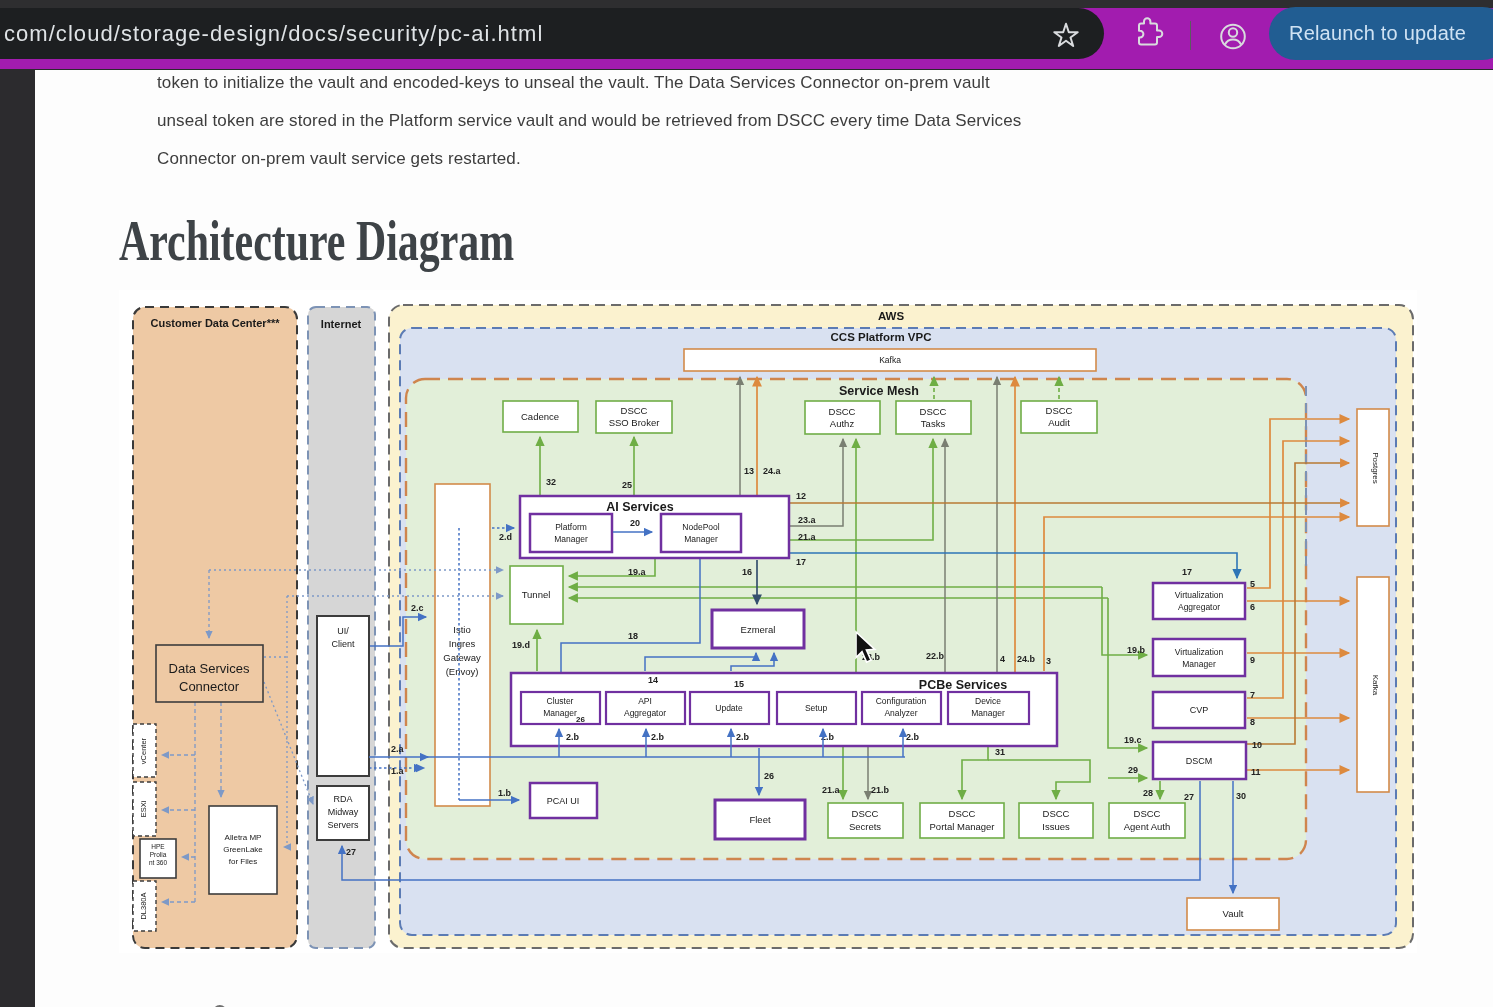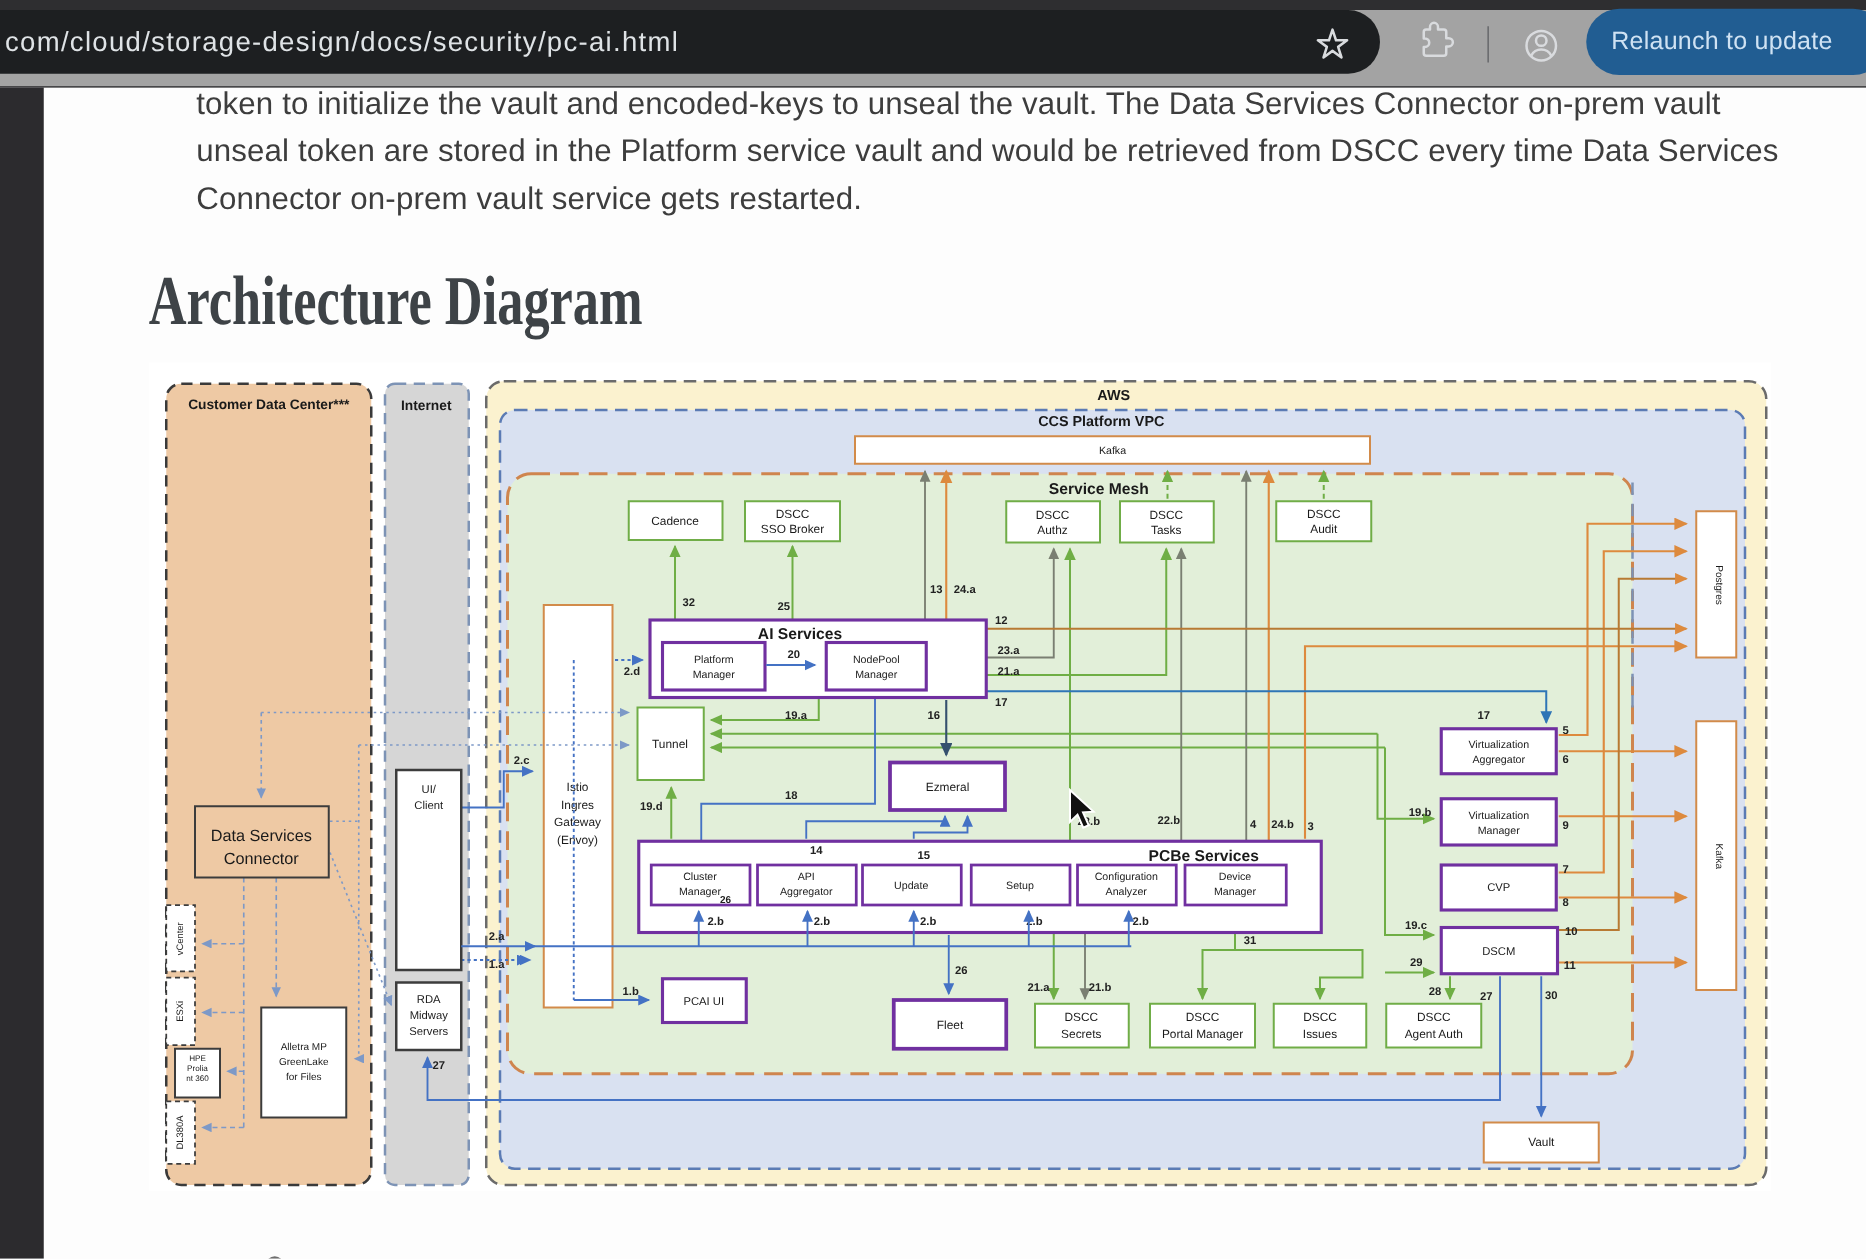--- a/index.html
+++ b/index.html
@@ -1,25 +1,25 @@
 <!DOCTYPE html>
 <html><head>
 <meta charset="utf-8">
 <style>
   html,body{margin:0;padding:0;}
   body{width:1493px;height:1007px;overflow:hidden;position:relative;background:#fdfdfd;font-family:"Liberation Sans",sans-serif;}
-  .chrome{position:absolute;left:0;top:0;width:1493px;height:70px;background:#a3a3a3;}
+  .chrome{position:absolute;left:0;top:0;width:1493px;height:70px;background:#a21caf;}
   .chrome-top{position:absolute;left:0;top:0;width:1493px;height:8px;background:#2e2e30;}
   .omni{position:absolute;left:-40px;top:8px;width:1144px;height:51px;border-radius:26px;background:#1d1f21;}
   .url{position:absolute;left:44px;top:0;height:51px;line-height:51px;color:#dfe3e6;font-size:22px;letter-spacing:1.05px;white-space:nowrap;}
   .chromebtn{position:absolute;left:1269px;top:7px;width:240px;height:53px;border-radius:27px;background:#215d92;color:#cfe2f3;font-size:20px;line-height:53px;text-align:left;padding-left:20px;box-sizing:border-box;letter-spacing:0.2px;}
   .sep{position:absolute;left:1190px;top:21px;width:1px;height:29px;background:#5b5c60;}
   .sidebar{position:absolute;left:0;top:70px;width:35px;height:937px;background:#2c2b2e;}
   .chromeline{position:absolute;left:0;top:69px;width:1493px;height:1px;background:#2a2a2c;}
-  .para{position:absolute;left:157px;top:64px;color:#3d3d3d;font-size:25px;line-height:38px;letter-spacing:0.1px;white-space:nowrap;}
+  .para{position:absolute;left:157px;top:64px;color:#3d3d3d;font-size:17px;line-height:38px;letter-spacing:0.1px;white-space:nowrap;}
   .h2{position:absolute;left:119px;top:209px;color:#3e4347;font-family:"Liberation Serif",serif;font-weight:bold;font-size:56px;transform:scale(0.748,1);transform-origin:left top;white-space:nowrap;}
   svg{position:absolute;left:0;top:0;}
   svg text{font-family:"Liberation Sans",sans-serif;}
 </style>
 </head>
 <body>
 <div class="chrome">
   <div class="chrome-top"></div>
   <div class="omni">
       <div class="url">com/cloud/storage-design/docs/security/pc-ai.html</div>

